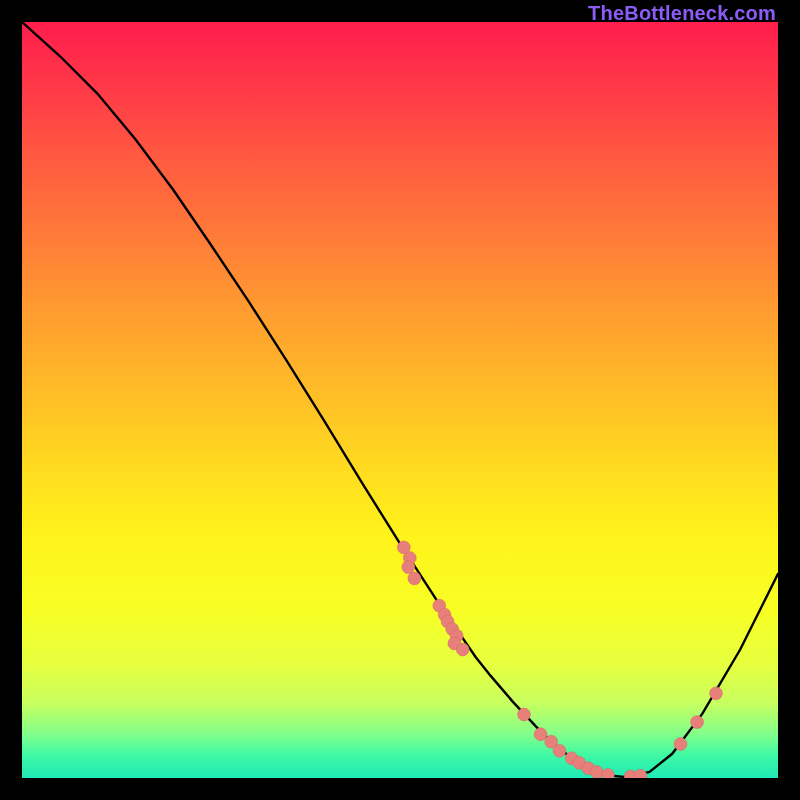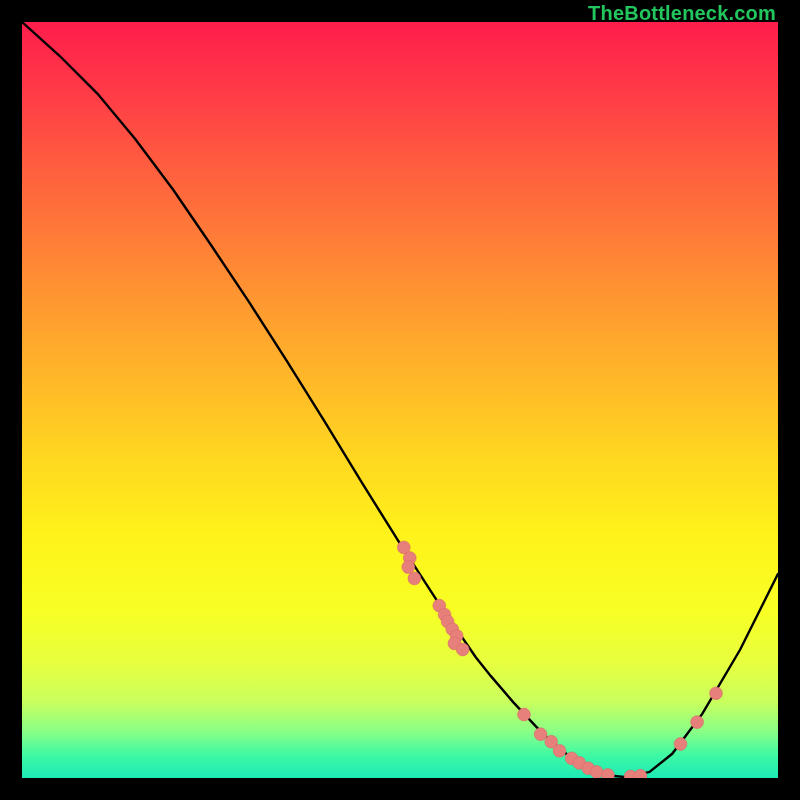--- a/index.html
+++ b/index.html
@@ -30,21 +30,21 @@
       #e6ff40 85%,
       #c8ff5e 90%,
       #86ff88 94%,
       #3ef9a4 97%,
       #1ee9b6 100%);
   }
   .attribution {
     position: absolute;
     top: 2px;
     right: 24px;
-    color: #22c55e;
+    color: #8b5cf6;
     font-size: 20px;
     font-weight: 600;
     letter-spacing: 0.2px;
   }
   svg.overlay {
     position: absolute;
     left: 22px;
     top: 22px;
     width: 756px;
     height: 756px;

